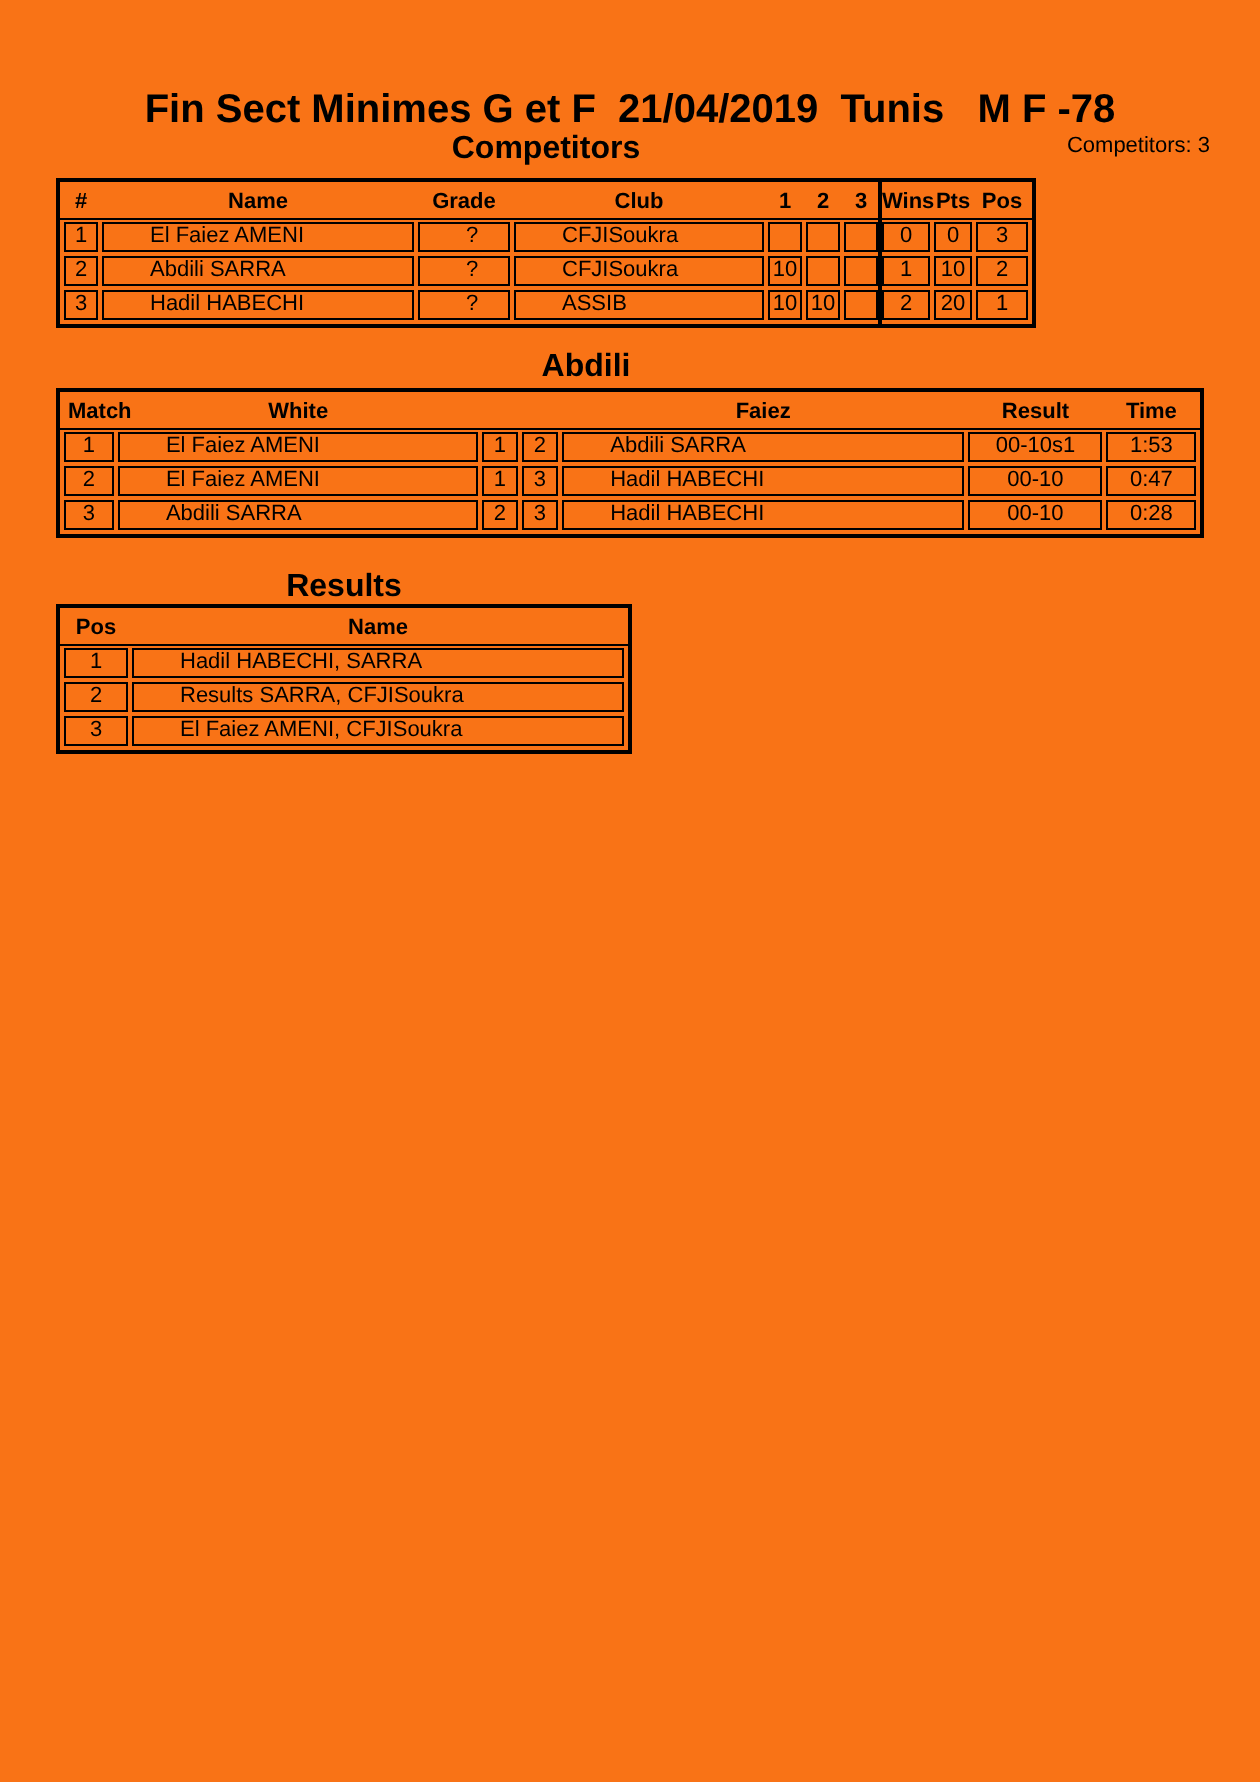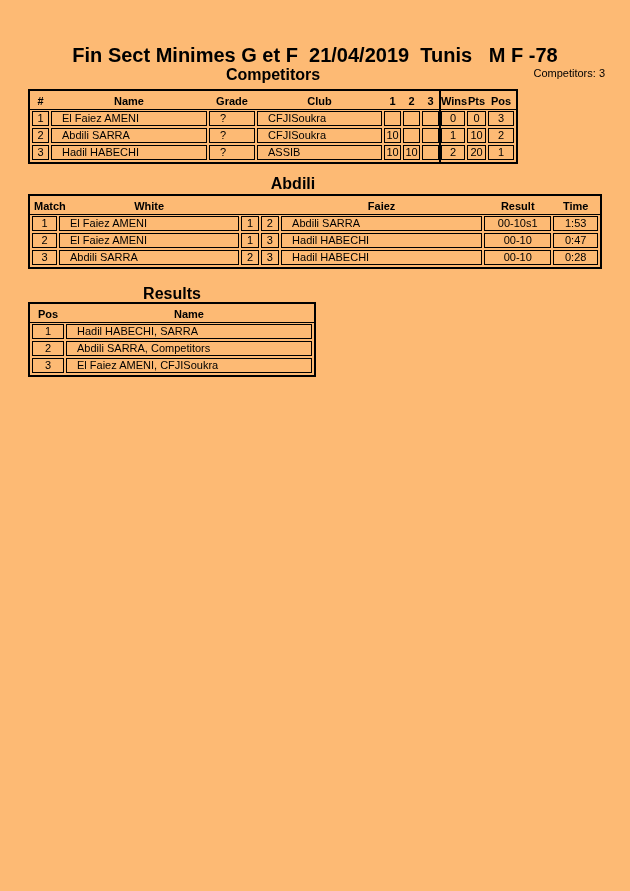--- a/index.html
+++ b/index.html
@@ -1,18 +1,18 @@
 <!DOCTYPE html>
 <html><head>
 <meta charset="utf-8">
 <style>
   * { margin:0; padding:0; box-sizing:border-box; }
   html,body { background:#fff; }
   .page {
-    position:relative; width:630px; height:891px; background:#fdba74;
+    position:relative; width:630px; height:891px; background:#f97316;
     font-family:"Liberation Sans", sans-serif; color:#000; overflow:hidden;
   }
   .title {
     position:absolute; top:44px; left:0; width:630px; text-align:center;
     font-size:20px; font-weight:bold; white-space:pre;
   }
   .seclabel {
     position:absolute; font-size:16px; font-weight:bold; text-align:center;
     white-space:nowrap;
   }
@@ -23,21 +23,21 @@
     table-layout:fixed; width:100%;
   }
   .grid th {
     border:none; font-size:11px; font-weight:bold; height:16px; line-height:16px;
     text-align:center; white-space:nowrap; overflow:visible; padding:0;
   }
   .grid td {
     border:1px solid #000; font-size:11px; height:15px; line-height:13px;
     text-align:center; white-space:nowrap; overflow:hidden; padding:0;
   }
-  .grid td.l { text-align:left; padding-left:10px; }
+  .grid td.l { text-align:left; padding-left:23px; }
   .grid th.l { text-align:left; padding-left:2px; }
   .underline { position:absolute; left:2px; right:2px; top:20px; height:1px; background:#000; }
   .sep { position:absolute; top:0; bottom:0; width:2px; background:#000; }
 </style>
 </head>
 <body>
 
 <div class="page">
 
   <div class="title">Fin Sect Minimes G et F  21/04/2019  Tunis   M F -78</div>
@@ -187,21 +187,21 @@
           <th>Name</th>
         </tr>
       </thead>
       <tbody>
         <tr>
           <td>1</td>
           <td class="l">Hadil HABECHI, SARRA</td>
         </tr>
         <tr>
           <td>2</td>
-          <td class="l">Abdili SARRA, Competitors</td>
+          <td class="l">Results SARRA, CFJISoukra</td>
         </tr>
         <tr>
           <td>3</td>
           <td class="l">El Faiez AMENI, CFJISoukra</td>
         </tr>
       </tbody>
     </table>
     <div class="underline"></div>
   </div>
 

